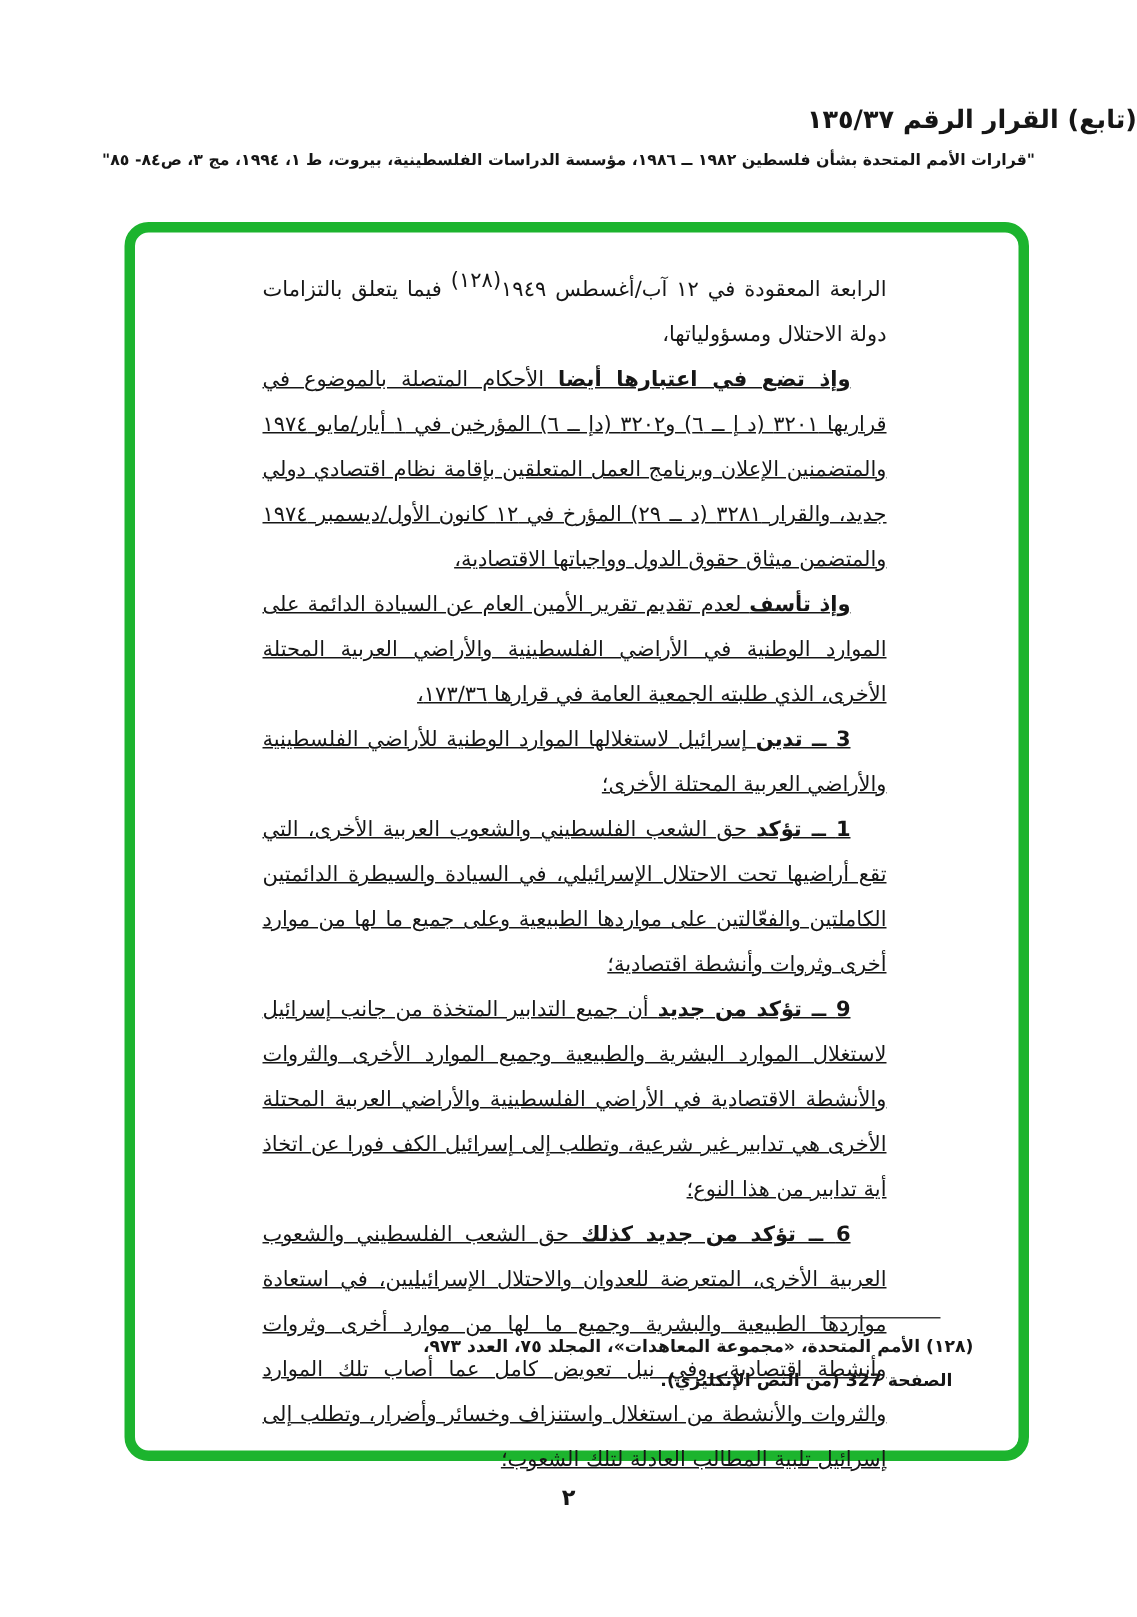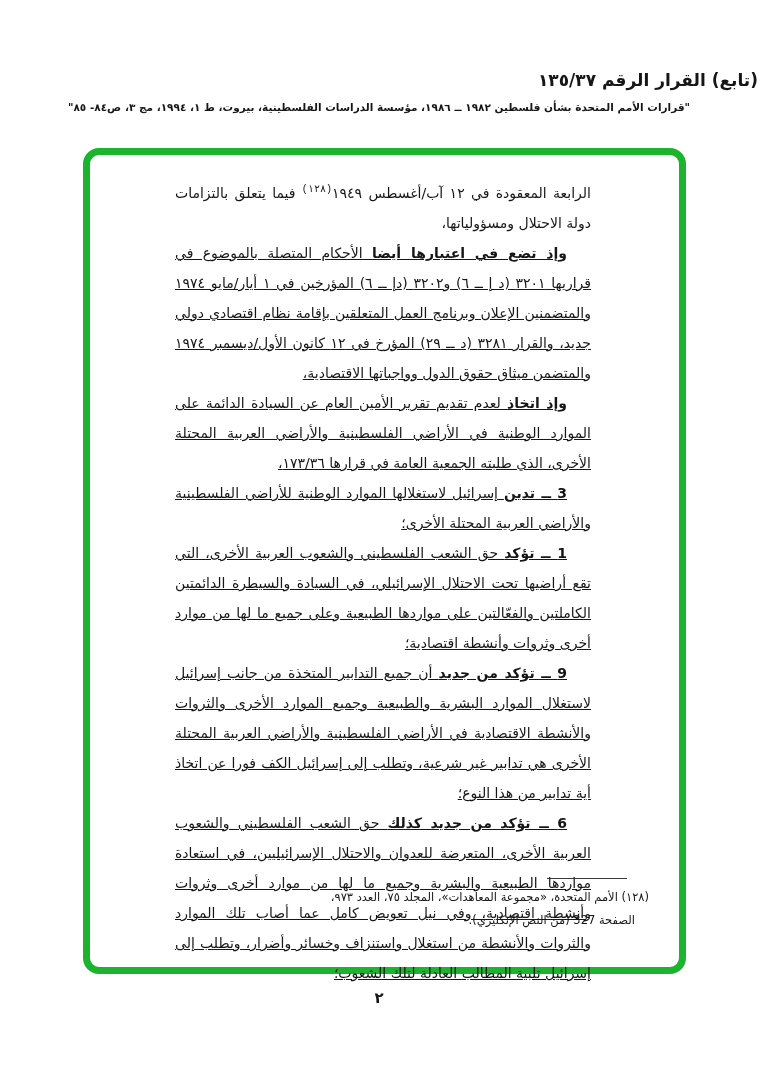--- a/index.html
+++ b/index.html
@@ -29,26 +29,26 @@
   }
 
   .doc-text{
     position:absolute;top:23px;right:88px;width:416px;
     direction:rtl;text-align:justify;
     font-size:14px;line-height:30px;
   }
   .para{margin:0;padding:0;}
   .para.indent{text-indent:24px;text-decoration:underline;}
   .para b{font-weight:bold;}
-  .para sup{font-size:10px;line-height:0;vertical-align:super;font-family:Liberation Mono, monospace;}
+  .para sup{font-size:14px;line-height:0;vertical-align:super;}
 
   .footnote{
     position:absolute;top:723px;right:30px;
     direction:rtl;text-align:right;
-    font-size:11.5px;line-height:23px;
+    font-size:11.5px;line-height:23px;font-weight:bold;
   }
   .footnote-sep{
     width:80px;height:0;border-top:1.5px solid #3a3a3a;
     margin:0 22px 7px 0;
   }
   .fn-line{white-space:nowrap;}
   .fn-line2{padding-right:14px;}
 
   .page-number{
     position:absolute;top:989px;left:0;width:100%;
@@ -62,21 +62,21 @@
 
   <div class="header-title">(تابع) القرار الرقم ١٣٥/٣٧</div>
 
   <div class="header-source">"قرارات الأمم المتحدة بشأن فلسطين ١٩٨٢ ــ ١٩٨٦، مؤسسة الدراسات الفلسطينية، بيروت، ط ١، ١٩٩٤، مج ٣، ص٨٤- ٨٥"</div>
 
   <div class="green-box">
 
     <div class="doc-text">
         <p class="para">الرابعة المعقودة في ١٢ آب/أغسطس ١٩٤٩<sup>(١٢٨)</sup> فيما يتعلق بالتزامات دولة الاحتلال ومسؤولياتها،</p>
         <p class="para indent"><b>وإذ تضع في اعتبارها أيضا</b> الأحكام المتصلة بالموضوع في قراريها ٣٢٠١ (د إ ــ ٦) و٣٢٠٢ (دإ ــ ٦) المؤرخين في ١ أيار/مايو ١٩٧٤ والمتضمنين الإعلان وبرنامج العمل المتعلقين بإقامة نظام اقتصادي دولي جديد، والقرار ٣٢٨١ (د ــ ٢٩) المؤرخ في ١٢ كانون الأول/ديسمبر ١٩٧٤ والمتضمن ميثاق حقوق الدول وواجباتها الاقتصادية،</p>
-        <p class="para indent"><b>وإذ اتخاذ</b> لعدم تقديم تقرير الأمين العام عن السيادة الدائمة على الموارد الوطنية في الأراضي الفلسطينية والأراضي العربية المحتلة الأخرى، الذي طلبته الجمعية العامة في قرارها ١٧٣/٣٦،</p>
+        <p class="para indent"><b>وإذ تأسف</b> لعدم تقديم تقرير الأمين العام عن السيادة الدائمة على الموارد الوطنية في الأراضي الفلسطينية والأراضي العربية المحتلة الأخرى، الذي طلبته الجمعية العامة في قرارها ١٧٣/٣٦،</p>
         <p class="para indent"><b>3 ــ تدين</b> إسرائيل لاستغلالها الموارد الوطنية للأراضي الفلسطينية والأراضي العربية المحتلة الأخرى؛</p>
         <p class="para indent"><b>1 ــ تؤكد</b> حق الشعب الفلسطيني والشعوب العربية الأخرى، التي تقع أراضيها تحت الاحتلال الإسرائيلي، في السيادة والسيطرة الدائمتين الكاملتين والفعّالتين على مواردها الطبيعية وعلى جميع ما لها من موارد أخرى وثروات وأنشطة اقتصادية؛</p>
         <p class="para indent"><b>9 ــ تؤكد من جديد</b> أن جميع التدابير المتخذة من جانب إسرائيل لاستغلال الموارد البشرية والطبيعية وجميع الموارد الأخرى والثروات والأنشطة الاقتصادية في الأراضي الفلسطينية والأراضي العربية المحتلة الأخرى هي تدابير غير شرعية، وتطلب إلى إسرائيل الكف فورا عن اتخاذ أية تدابير من هذا النوع؛</p>
         <p class="para indent"><b>6 ــ تؤكد من جديد كذلك</b> حق الشعب الفلسطيني والشعوب العربية الأخرى، المتعرضة للعدوان والاحتلال الإسرائيليين، في استعادة مواردها الطبيعية والبشرية وجميع ما لها من موارد أخرى وثروات وأنشطة اقتصادية، وفي نيل تعويض كامل عما أصاب تلك الموارد والثروات والأنشطة من استغلال واستنزاف وخسائر وأضرار، وتطلب إلى إسرائيل تلبية المطالب العادلة لتلك الشعوب؛</p>
       </div>
 
     <div class="footnote">
       <div class="footnote-sep"></div>
       <div class="fn-line">(١٢٨) الأمم المتحدة، «مجموعة المعاهدات»، المجلد ٧٥، العدد ٩٧٣،</div>
       <div class="fn-line fn-line2">الصفحة 327 (من النص الإنكليزي).</div>

